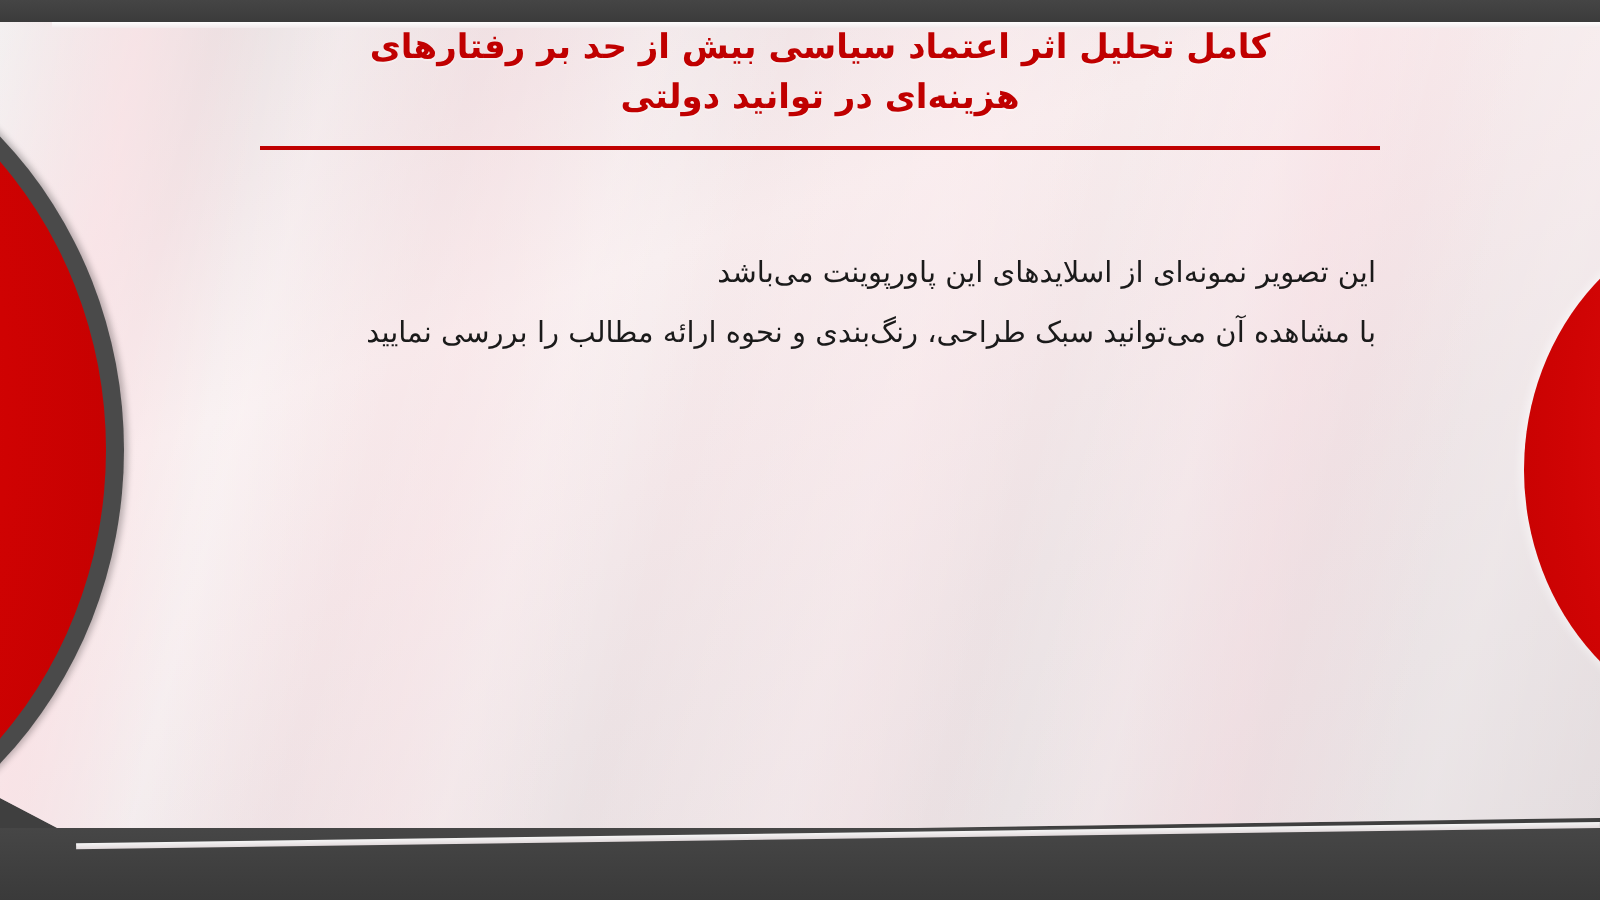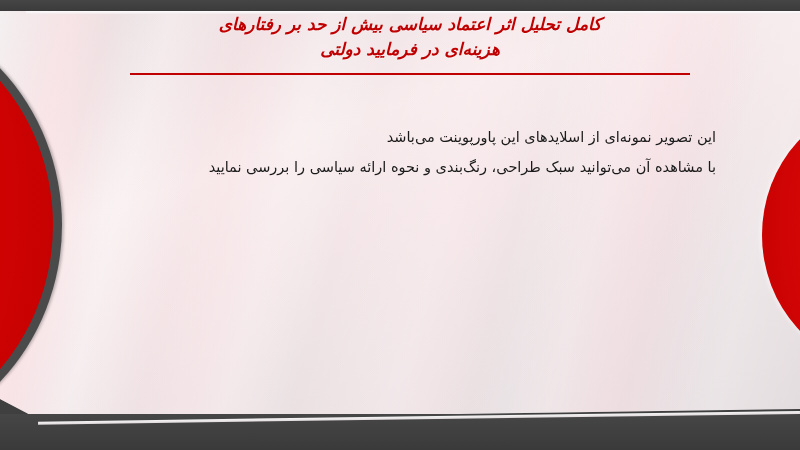--- a/index.html
+++ b/index.html
@@ -95,40 +95,40 @@
     position:absolute;left:762px;top:104px;width:120px;height:262px;
     background:radial-gradient(110% 100% at 85% 45%,#e21010 0%,#d00404 60%,#c20000 100%);
     border-radius:100% 0 0 100% / 50% 0 0 50%;
     z-index:4;
     box-shadow:-2px 0 4px rgba(255,255,255,0.5);
   }
 
   
   .title-wrap{
     position:absolute;left:120px;top:12px;width:580px;
-    text-align:center;z-index:8;font-style:italic;
+    text-align:center;z-index:8;
   }
   .title-line{
     color:#c00000;
     font-size:17px;
     font-weight:bold;
     line-height:25px;
     direction:rtl;
     text-shadow:0 1px 0 rgba(255,255,255,0.35);
     white-space:nowrap;
   }
   .title-rule{
     position:absolute;left:130px;top:73px;width:560px;height:0;
     border-top:2px solid #c00000;
     z-index:8;
   }
 
   
   .body-wrap{
-    position:absolute;right:84px;top:122px;width:620px;
+    position:absolute;right:112px;top:122px;width:620px;
     direction:rtl;text-align:right;z-index:8;
   }
   .body-line{
     color:#1a1a1a;
     font-size:14.5px;
     line-height:30px;
     direction:rtl;
     white-space:nowrap;
   }
 </style>
@@ -143,25 +143,25 @@
   <div class="band-top"></div>
   <div class="plate-topline"></div>
 
   <div class="left-blob-rim"></div>
   <div class="left-blob"></div>
 
   <div class="right-blob"></div>
 
   <div class="title-wrap">
     <div class="title-line">کامل تحلیل اثر اعتماد سیاسی بیش از حد بر رفتارهای</div>
-    <div class="title-line">هزینه‌ای در فرمایید دولتی</div>
+    <div class="title-line">هزینه‌ای در توانید دولتی</div>
   </div>
   <div class="title-rule"></div>
 
   <div class="body-wrap">
     <div class="body-line">این تصویر نمونه‌ای از اسلایدهای این پاورپوینت می‌باشد</div>
-    <div class="body-line">با مشاهده آن می‌توانید سبک طراحی، رنگ‌بندی و نحوه ارائه سیاسی را بررسی نمایید</div>
+    <div class="body-line">با مشاهده آن می‌توانید سبک طراحی، رنگ‌بندی و نحوه ارائه مطالب را بررسی نمایید</div>
   </div>
 
   <div class="plate-botline"></div>
   <div class="band-bottom"></div>
 
 </div>
 
 </body></html>

